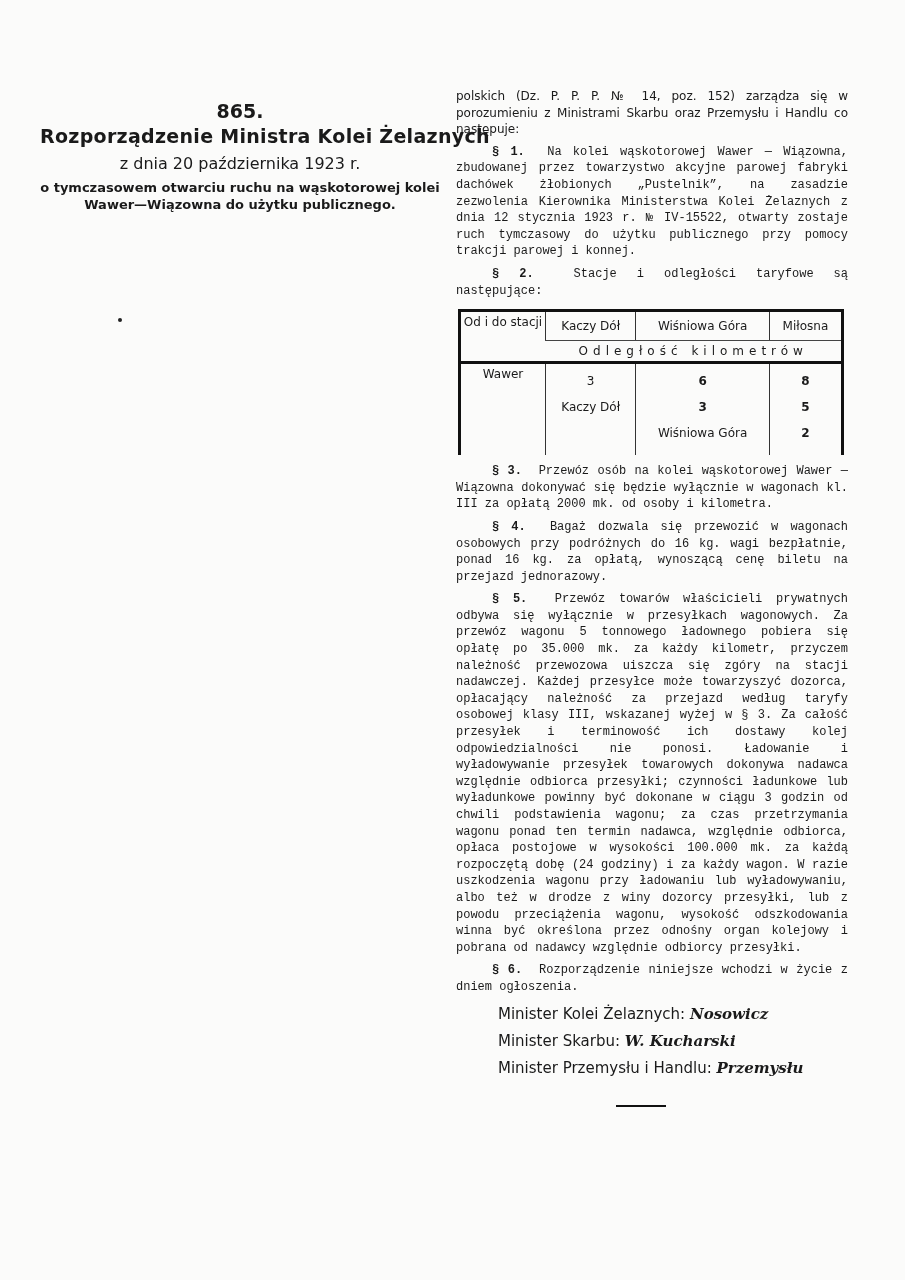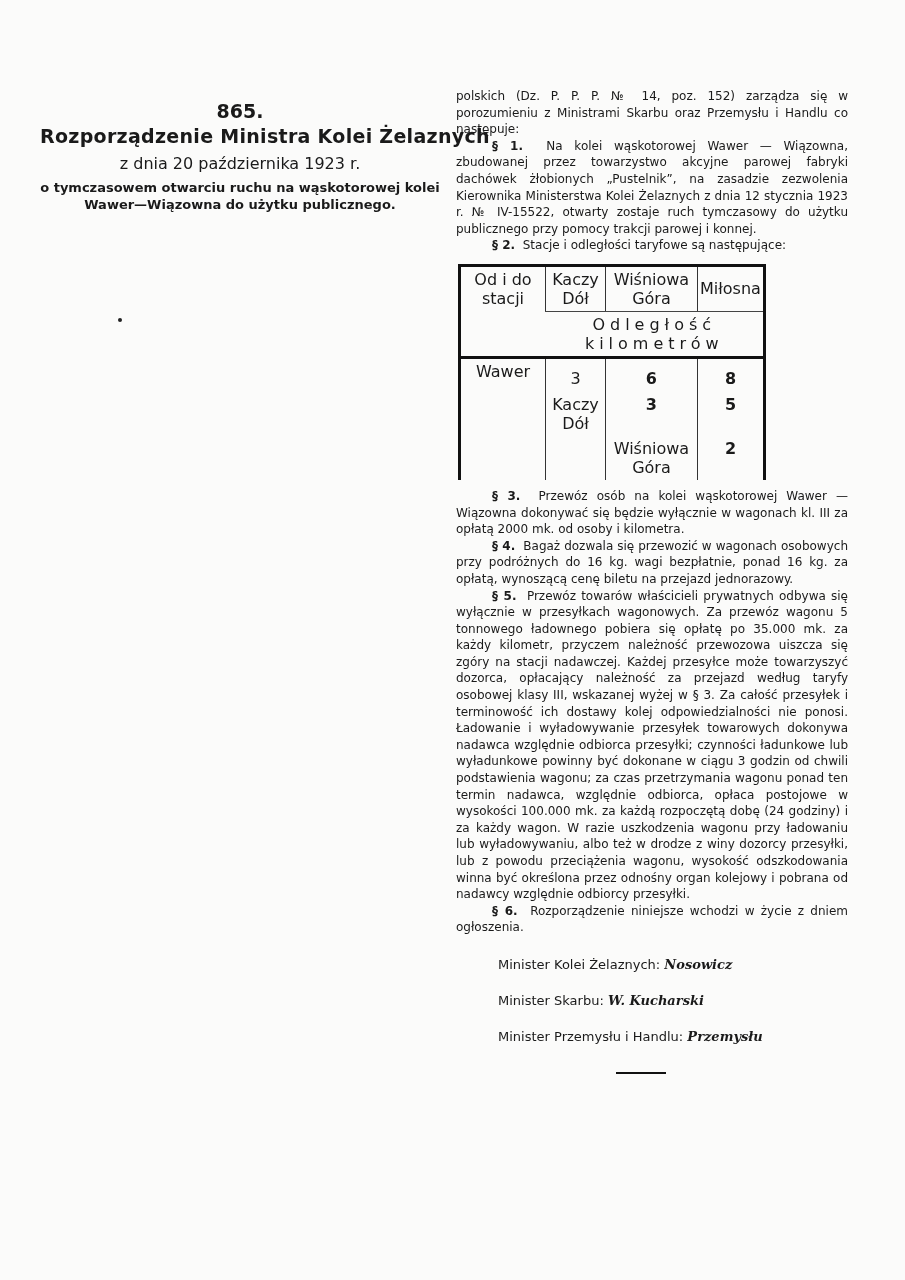--- a/index.html
+++ b/index.html
@@ -5,30 +5,30 @@
   html, body { margin:0; padding:0; }
   body { width:905px; height:1280px; background:#fbfbfa; color:#1a1a1a; font-family:"DejaVu Sans", sans-serif; position:relative; overflow:hidden; }
   .col-left { position:absolute; left:40px; top:88px; width:400px; }
   .col-right { position:absolute; left:456px; top:88px; width:392px; }
   .num { text-align:center; font-weight:bold; font-size:19px; margin:12px 0 3px 0; }
   .title { text-align:center; font-size:19px; font-weight:bold; letter-spacing:0.3px; margin:0; white-space:nowrap; }
   .date { text-align:center; font-size:16px; margin:7px 0 6px 0; }
   .subject { text-align:center; font-weight:bold; font-size:13px; line-height:17px; margin:0 0 10px 0; }
   p { font-size:12px; line-height:16.6px; margin:0; text-align:justify; hyphens:manual; }
   .indent { text-indent:36px; }
-  .para { margin-top:0; }
+  .para { margin-top:6px;font-family:Liberation Mono, monospace; }
   .sec { font-weight:bold; }
-  table.dist { border-collapse:collapse; width:308px; margin:10px 0 8px 2px; font-size:16px; border-top:3px solid #111; border-left:3px solid #111; border-right:3px solid #111; }
+  table.dist { border-collapse:collapse; width:386px; margin:10px 0 8px 2px; font-size:12px; border-top:3px solid #111; border-left:3px solid #111; border-right:3px solid #111; }
   table.dist td { text-align:center; padding:3px 2px; border-left:1px solid #333; }
   table.dist td:first-child { border-left:none; }
   .hdr td { border-bottom:1px solid #444; height:22px; padding-top:8px; }
   .subhdr td { letter-spacing:5px; border-bottom:3px solid #111; }
   .body td { vertical-align:top; height:20px; }
   .bold { font-weight:bold; }
-  .sig { padding-left:42px; font-size:13px; margin-top:21px; }
+  .sig { padding-left:42px; font-size:15px; margin-top:9px; }
   .sig i { font-family:"DejaVu Serif", serif; font-weight:bold; }
   .endrule { width:50px; height:2px; background:#111; margin:28px 0 0 160px; }
   .dot { position:absolute; width:4px; height:4px; background:#222; border-radius:50%; }
 </style>
 </head>
 <body>
 
 <div class="col-left">
   <div class="num">865.</div>
   <h1 class="title">Rozporządzenie Ministra Kolei Żelaznych</h1>

